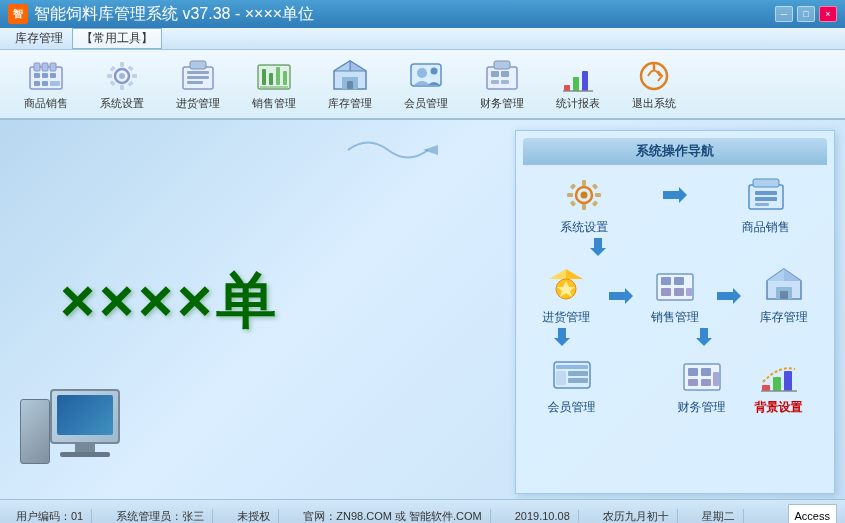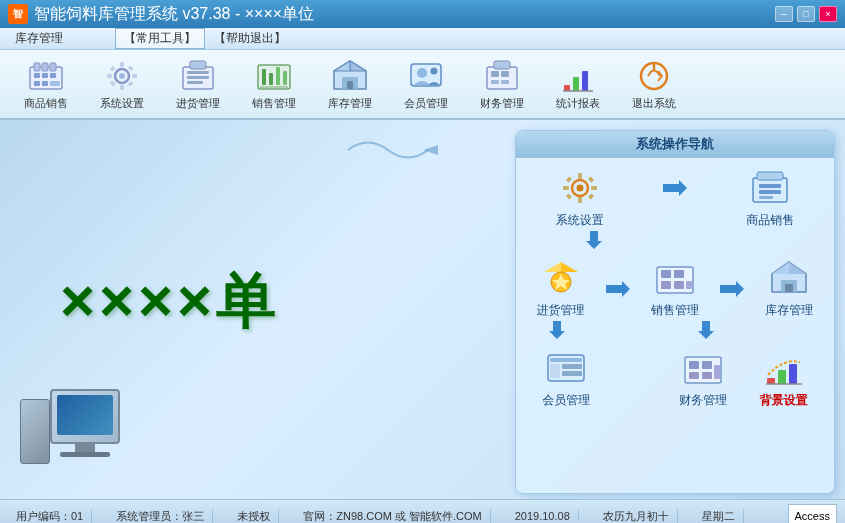--- a/index.html
+++ b/index.html
@@ -71,21 +71,20 @@
       color: #333;
     }
     .menu-item {
       padding: 1px 8px;
       cursor: pointer;
       border: 1px solid transparent;
     }
     .menu-item:hover, .menu-item.active {
       border-color: #88b8d8;
       background: rgba(255,255,255,0.6);
-      margin-left: 43px;
     }
 
     
     .toolbar {
       background: linear-gradient(to bottom, #f0f8ff, #d8eef8);
       height: 70px;
       display: flex;
       align-items: center;
       padding: 4px 10px;
       border-bottom: 2px solid #a0c0d8;
@@ -200,23 +199,23 @@
       position: absolute;
       left: 0;
       top: 10px;
     }
 
     
     .nav-panel {
       width: 320px;
       background: rgba(220, 240, 255, 0.85);
       border: 1px solid #a0c8e8;
-      border-radius: 8px;
+      border-radius: 0;
       margin: 10px 10px 5px 0;
-      padding: 0;
+      padding: 7px;
       box-shadow: 2px 2px 8px rgba(0,80,150,0.2);
     }
     .nav-panel-title {
       background: linear-gradient(to bottom, #b8d8f0, #90c0e0);
       text-align: center;
       padding: 4px;
       font-size: 13px;
       font-weight: bold;
       color: #1a4a7a;
       border-bottom: 1px solid #a0c0d8;
@@ -297,23 +296,20 @@
     <div class="title-btn close">×</div>
   </div>
 </div>
 
 <div class="menu-bar">
   <div class="menu-item">
     <span>库存管理</span>
   </div>
   <div class="menu-item active">
     【<span>常用工具</span>】
-  </div>
-  <div class="menu-item">
-    【<span>帮助退出</span>】
   </div>
 </div>
 
 <div class="toolbar">
 
   <div class="tool-btn">
     <div class="tool-icon">
       <svg width="38" height="34" viewBox="0 0 38 34">
         <rect x="3" y="8" width="32" height="22" rx="2" fill="#e8f0ff" stroke="#8898c8" stroke-width="1.5"></rect>
         <rect x="7" y="4" width="6" height="8" rx="1" fill="#b0c0e8" stroke="#8898c8" stroke-width="1"></rect>

